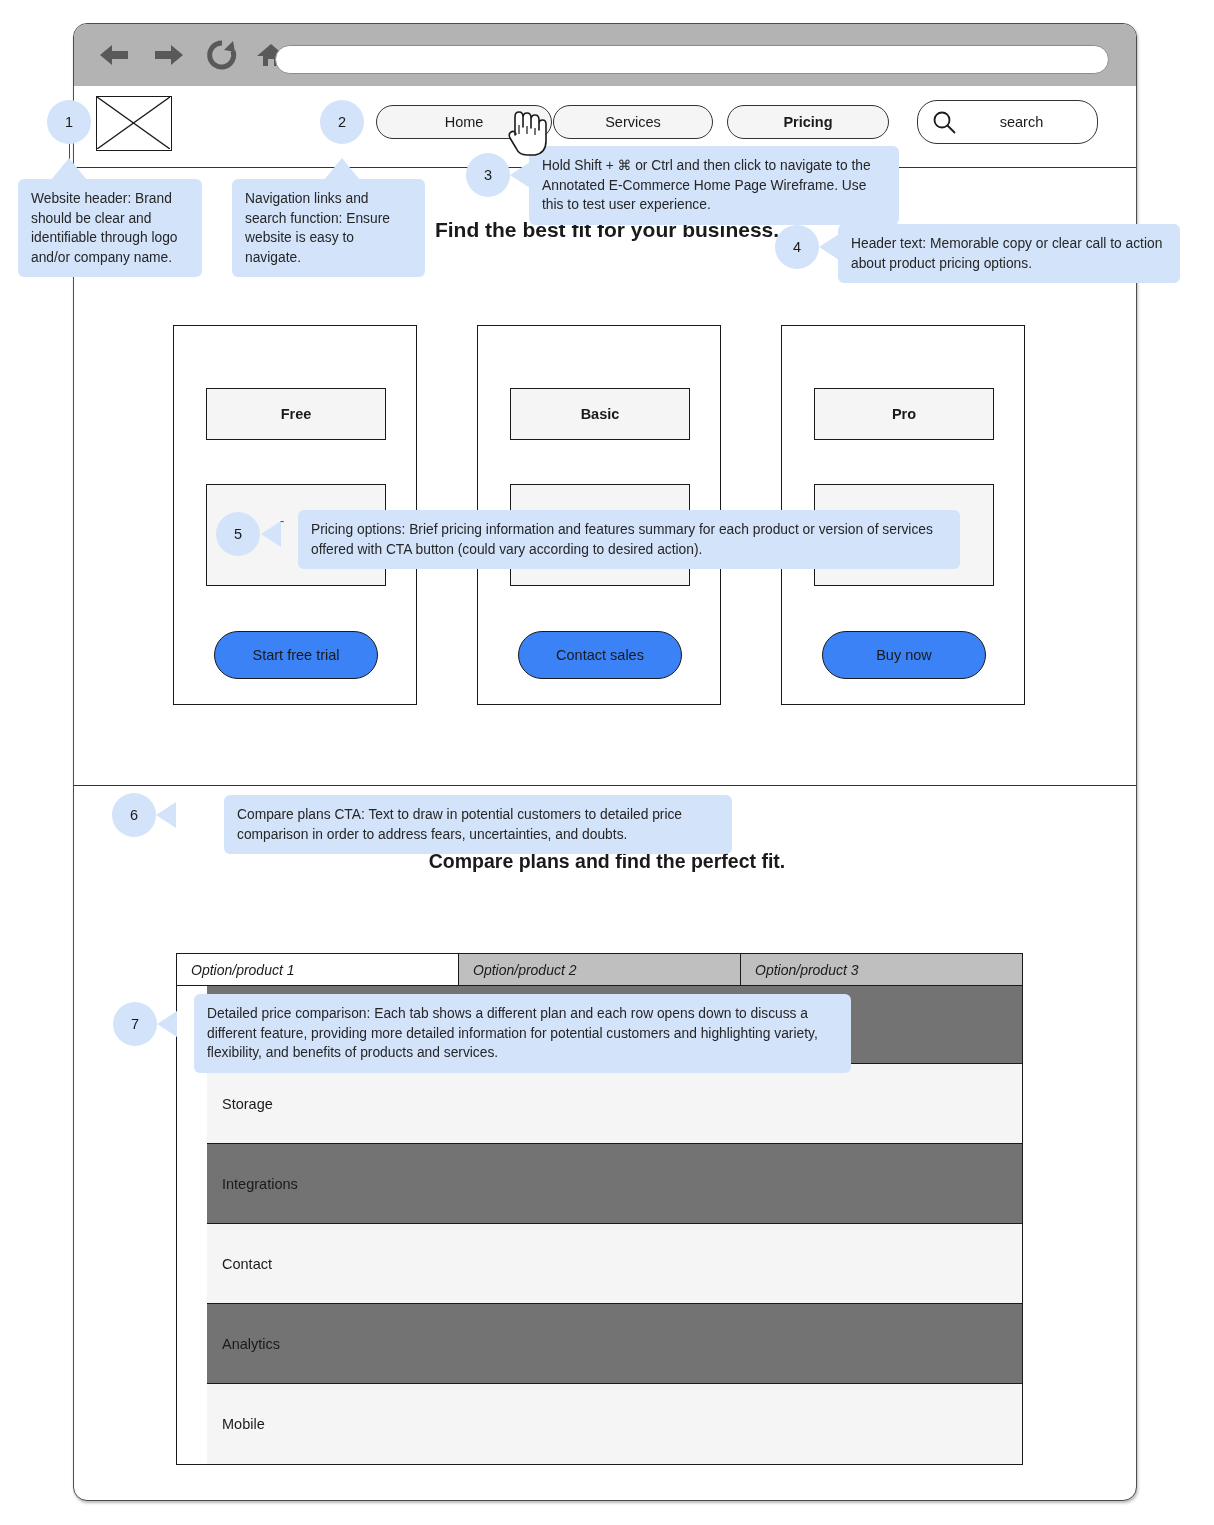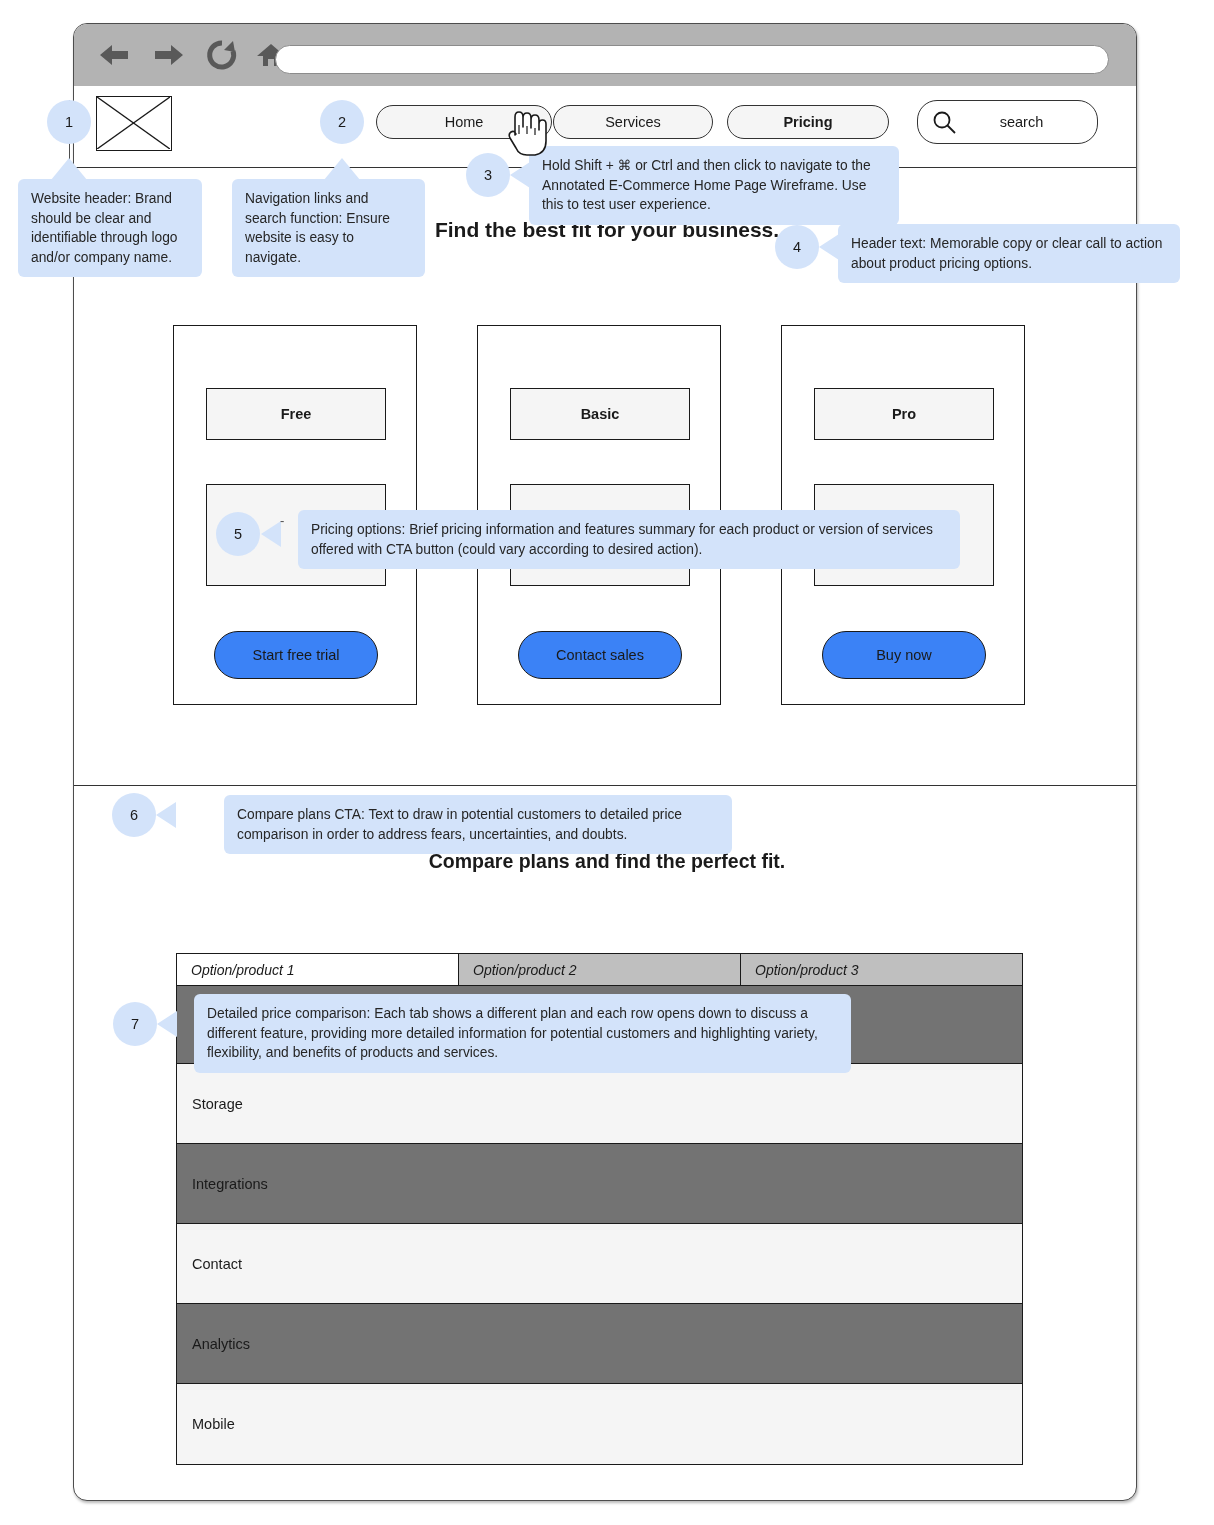--- a/index.html
+++ b/index.html
@@ -210,20 +210,21 @@
   #tab-1 { width: 282px; }
   #tab-2 { width: 282px; }
 
   .acc-panel {
     position: absolute;
     left: 176px; top: 986px;
     width: 847px;
     border: 1.3px solid #1a1a1a;
     border-top: none;
     background: #ffffff;
+    padding-left: 30px;
   }
   .acc-row {
     height: 80px;
     border-bottom: 1.3px solid #1a1a1a;
     display: flex;
     align-items: center;
     padding-left: 15px;
     font-size: 14.5px;
     color: #1a1a1a;
   }

